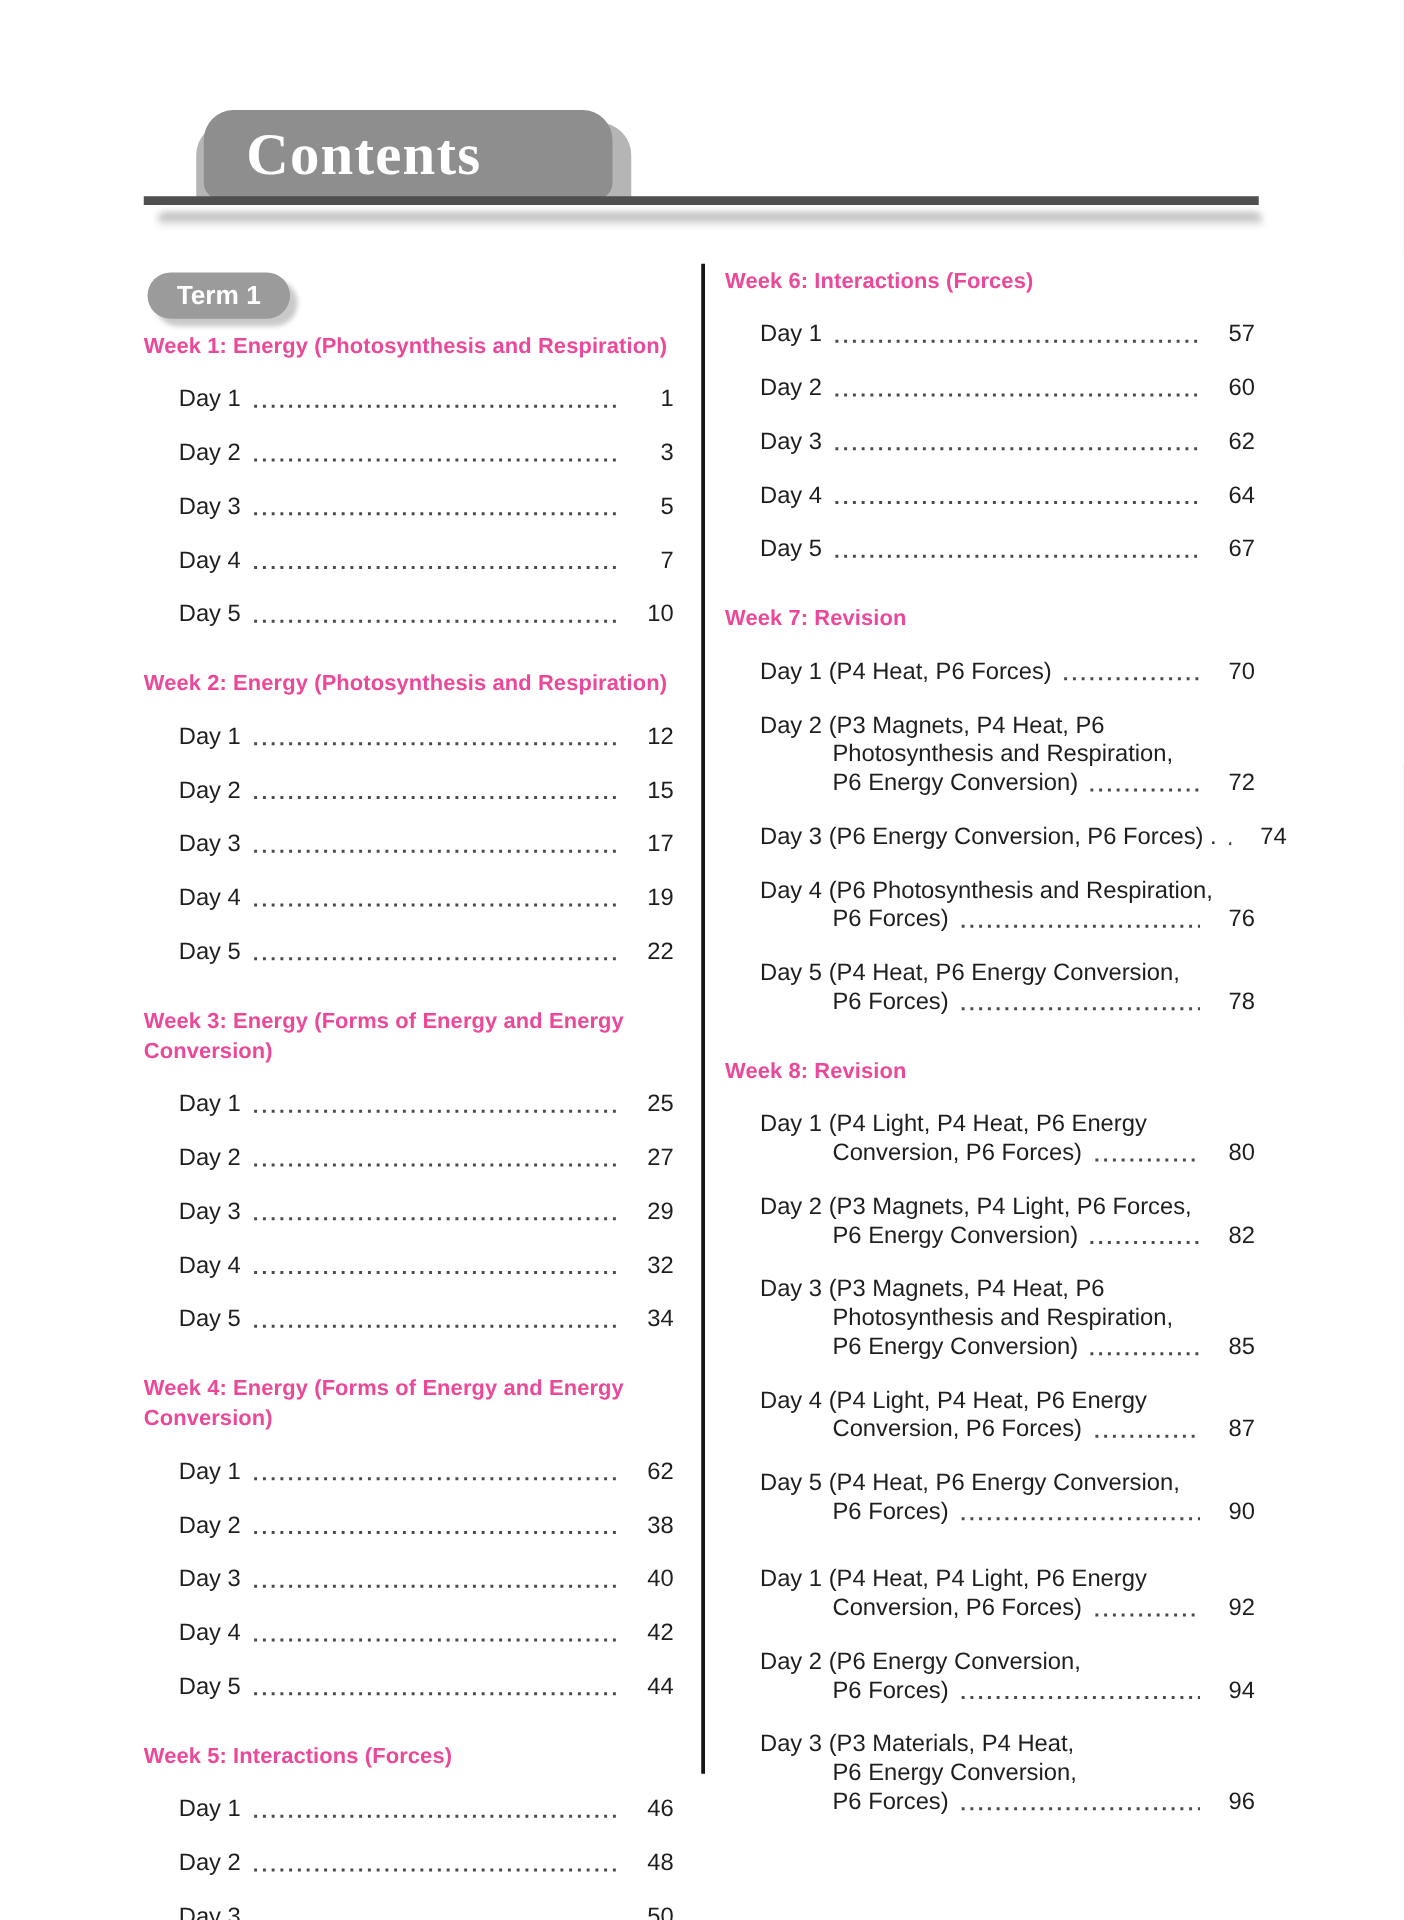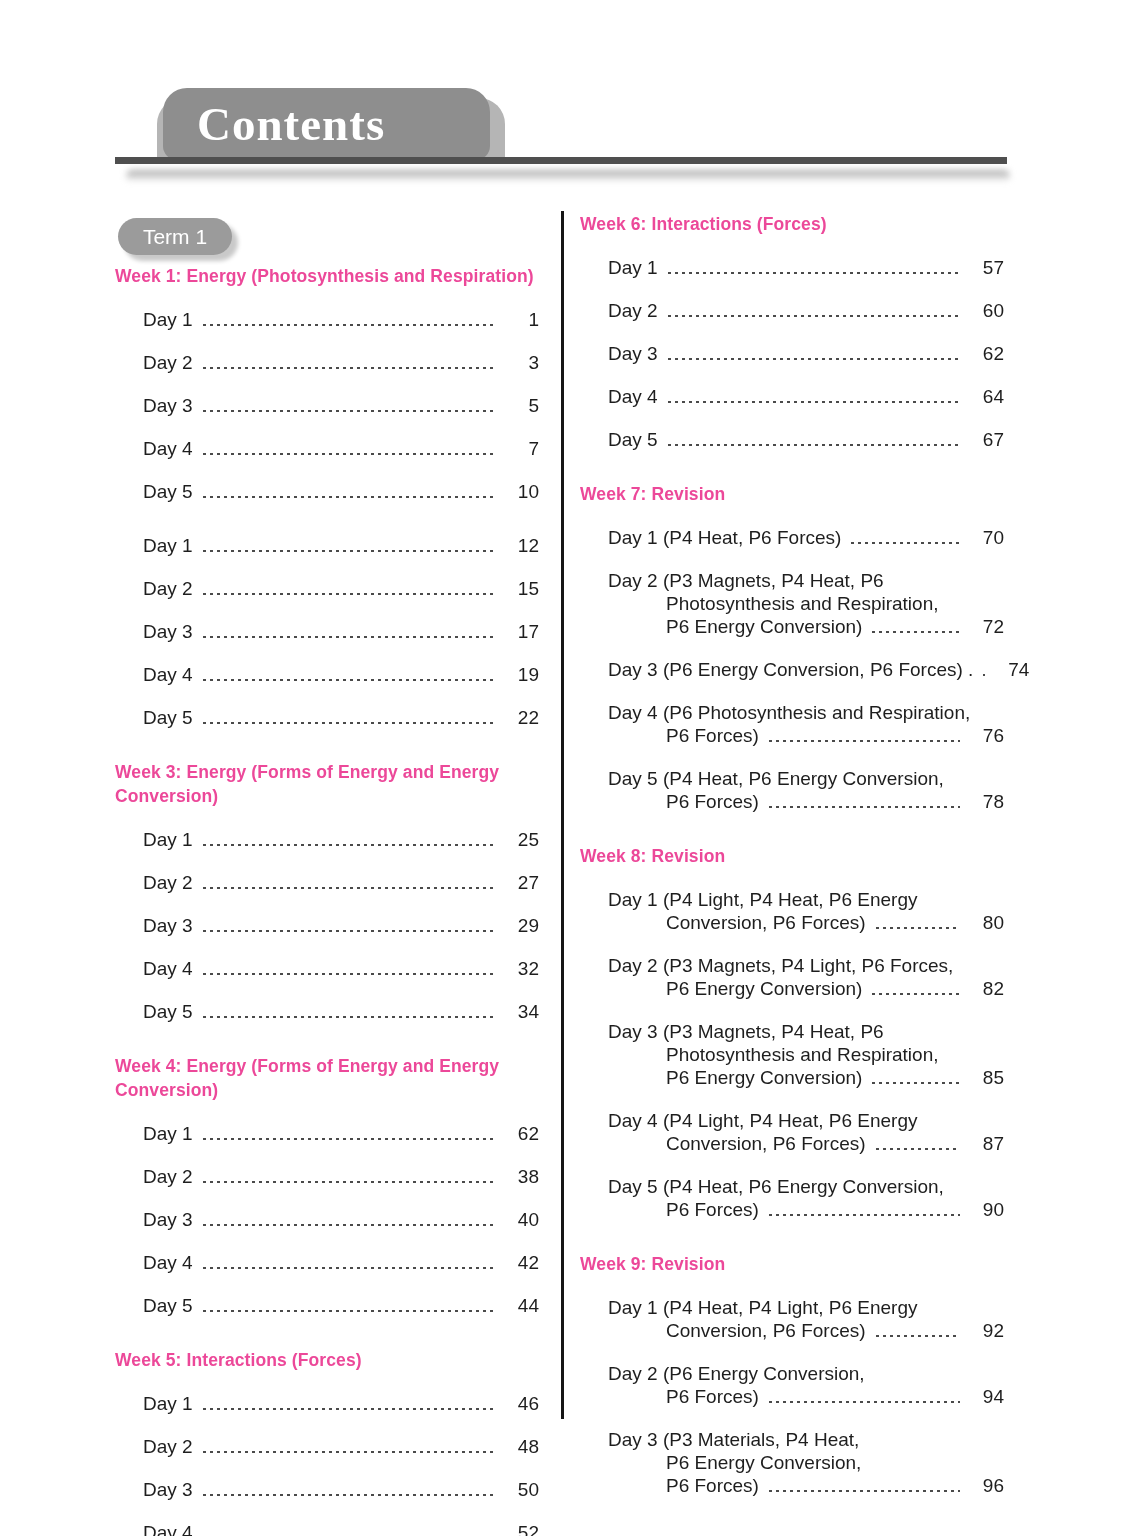--- a/index.html
+++ b/index.html
@@ -40,21 +40,21 @@
     background:linear-gradient(to bottom,#a6a6a6,rgba(255,255,255,0));
     border-radius:10px;filter:blur(3px);z-index:0;
   }
   
   .term-badge{
     position:absolute;left:118px;top:218px;width:114px;height:37px;
     background:var(--badge,#9b9b9b);
     border-radius:19px;
     box-shadow:6px 6px 4px #c9c9c9;
     display:flex;align-items:center;justify-content:center;
-    color:#ffffff;font-weight:normal;font-size:21px;
+    color:#ffffff;font-weight:bold;font-size:21px;
     z-index:2;
   }
   
   .column-divider{
     position:absolute;left:561px;top:211px;width:3px;height:1208px;
     background:var(--divider,#151515);
   }
   .col{position:absolute;width:424px;}
   .col-left{left:115px;top:264px;}
   .col-right{left:580px;top:212px;}
@@ -134,20 +134,21 @@
         </div>
         <div class="entry">
           <div class="elast">
             <span class="ltext">Day 5</span>
             <span class="dots"></span>
             <span class="pagenum">10</span>
           </div>
         </div>
       </div>
       <div class="section">
+        <div class="heading">Week 2: Energy (Photosynthesis and Respiration)</div>
         <div class="entry">
           <div class="elast">
             <span class="ltext">Day 1</span>
             <span class="dots"></span>
             <span class="pagenum">12</span>
           </div>
         </div>
         <div class="entry">
           <div class="elast">
             <span class="ltext">Day 2</span>
@@ -411,21 +412,20 @@
         <div class="entry">
           <div class="eline">Day 5 (P4 Heat, P6 Energy Conversion,</div>
           <div class="elast cont">
             <span class="ltext">P6 Forces)</span>
             <span class="dots"></span>
             <span class="pagenum">90</span>
           </div>
         </div>
       </div>
       <div class="section">
-        <div class="heading">Week 9: Revision</div>
         <div class="entry">
           <div class="eline">Day 1 (P4 Heat, P4 Light, P6 Energy</div>
           <div class="elast cont">
             <span class="ltext">Conversion, P6 Forces)</span>
             <span class="dots"></span>
             <span class="pagenum">92</span>
           </div>
         </div>
         <div class="entry">
           <div class="eline">Day 2 (P6 Energy Conversion,</div>

